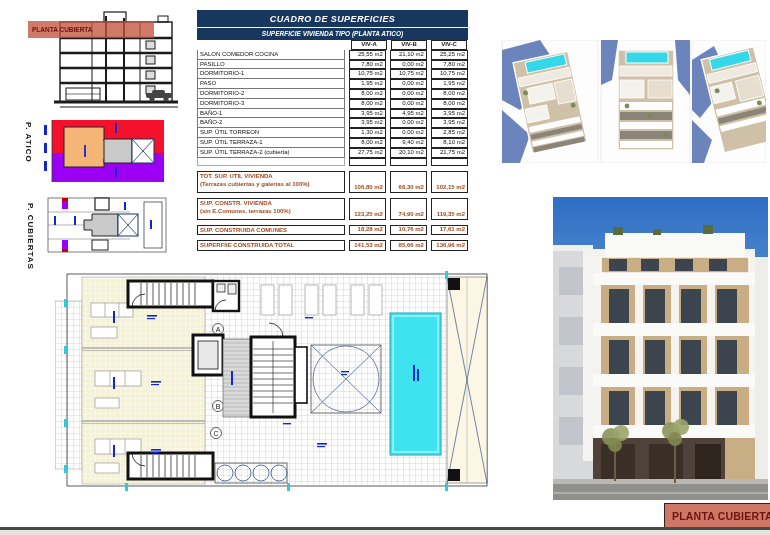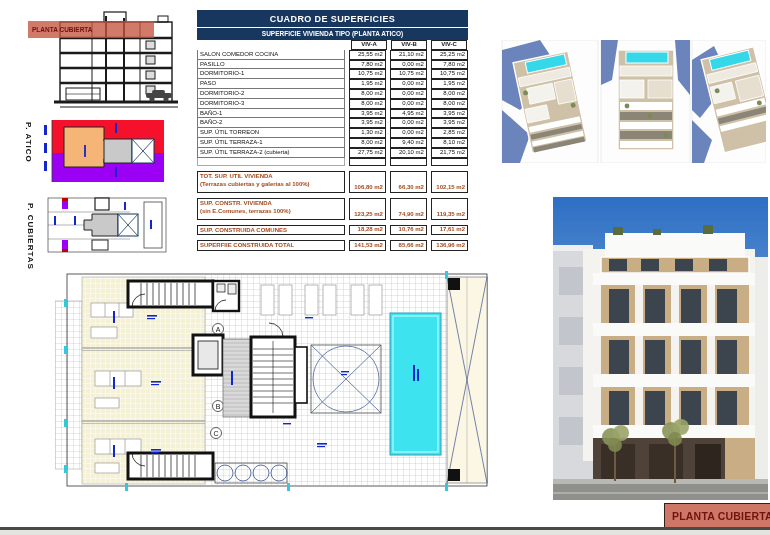--- a/index.html
+++ b/index.html
@@ -2,21 +2,21 @@
 <html><head>
 <meta charset="utf-8">
 <style>
   html,body{margin:0;padding:0;background:#fff;}
   #sheet{position:relative;width:770px;height:535px;background:#fff;overflow:hidden;
          font-family:"Liberation Sans",sans-serif;}
   .abs{position:absolute;}
 
   
   #tblwrap{left:197px;top:10px;width:271px;}
-  .tbar{background:#17375E;color:#fff;text-align:center;font-weight:bold;}
+  .tbar{background:#17375E;color:#fff;text-align:center;font-weight:bold;font-style:italic;}
   #ttitle{font-size:9px;letter-spacing:.4px;padding:4px 0 3px;}
   #tsub{font-size:6.5px;padding:2px 0 3px;border-top:1px solid #fff;}
   .t-row{display:flex;align-items:stretch;}
   .t-label{width:148px;border:0.5px solid #777;border-top:none;background:#fff;
            font-size:6px;line-height:8.6px;padding-left:2px;color:#111;
            white-space:nowrap;overflow:hidden;}
   .t-val{width:34px;border:1px solid #222;margin-left:4px;background:#fff;
          font-size:6px;line-height:7.8px;text-align:right;padding-right:2px;color:#111;}
   .hdr .t-label{border:none;}
   .hdr .t-val{font-weight:bold;text-align:center;padding-right:0;}

